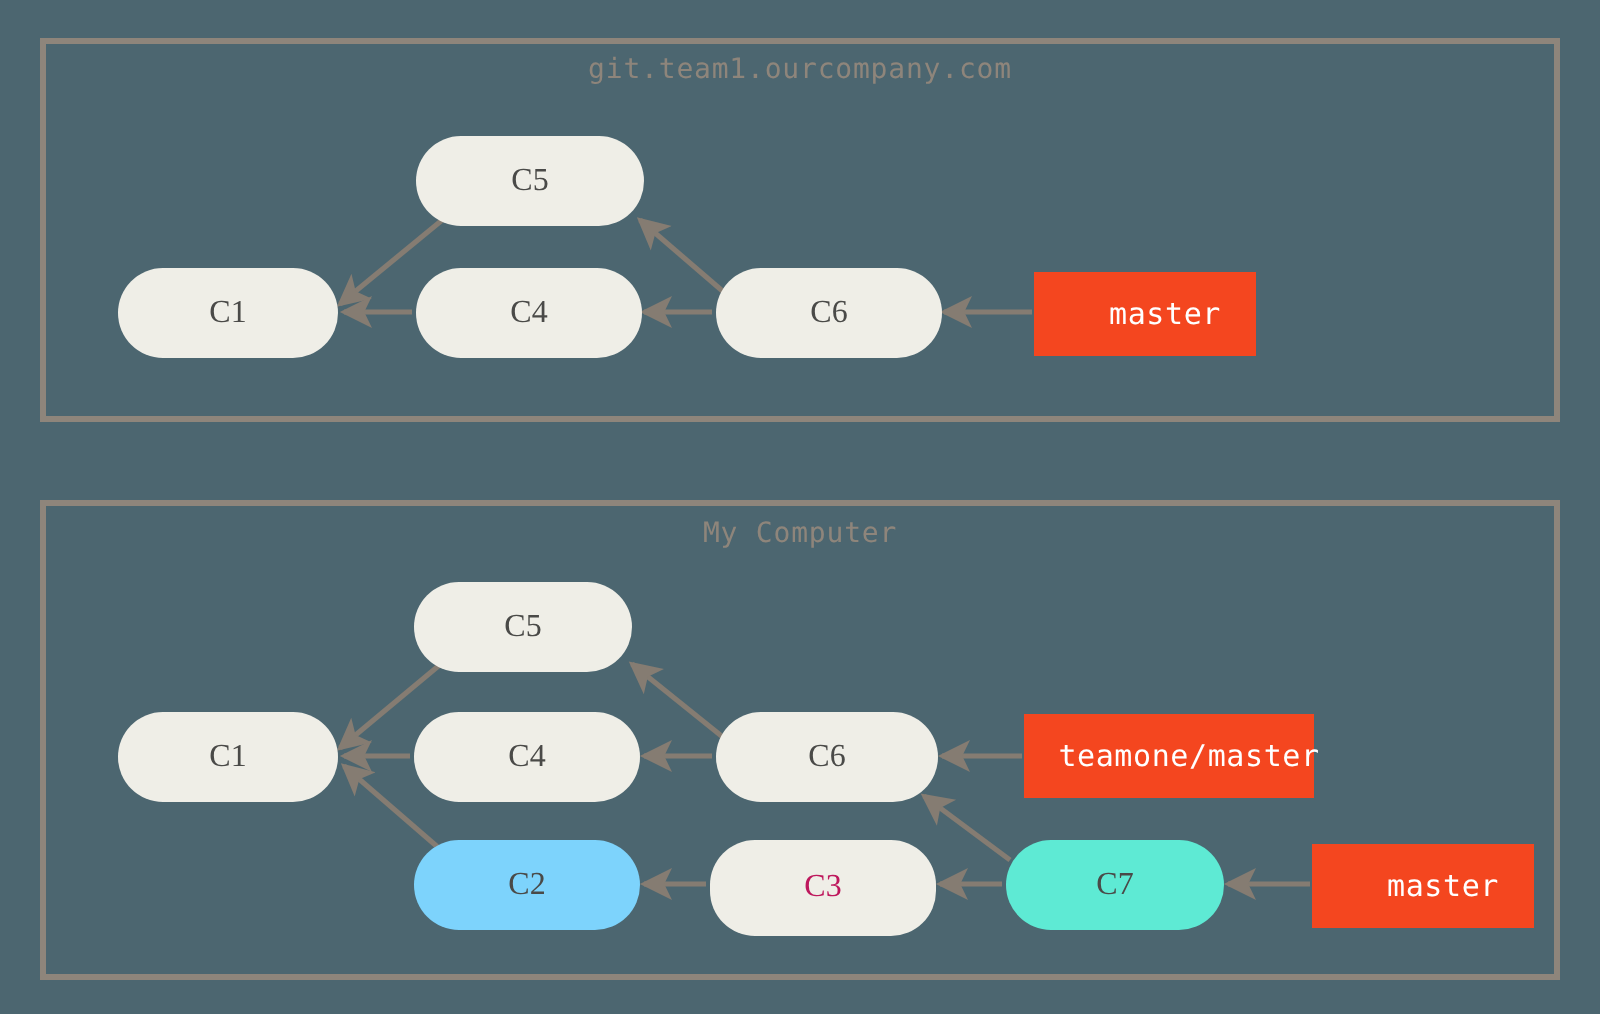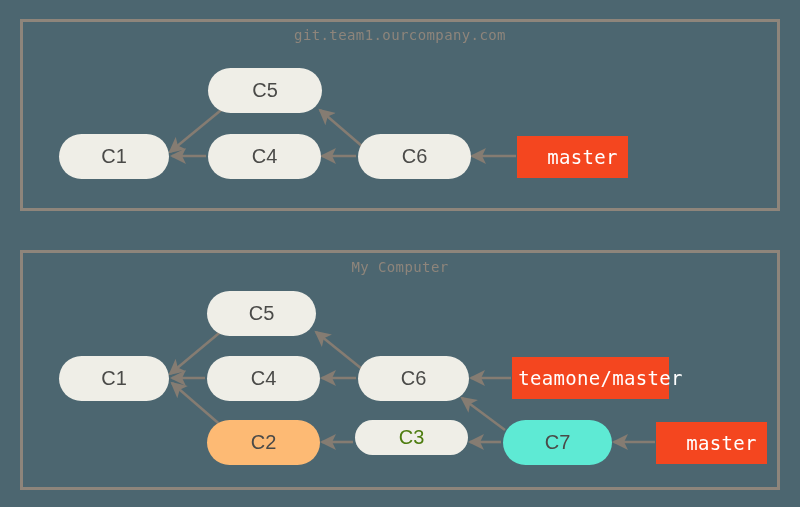--- a/index.html
+++ b/index.html
@@ -52,33 +52,33 @@
   #title-local  { top: 259px; left: 0; text-align: center; }
 
   .commit-node {
     position: absolute;
     background: #efeee7;
     border-radius: 22px;
     display: flex;
     align-items: center;
     justify-content: center;
     color: #4a4a48;
-    font-family: Liberation Sans, sans-serif;
-    font-size: 20px;
+    font-family: Liberation Serif, serif;
+    font-size: 16px;
     box-sizing: border-box;
   }
   .branch-label {
     position: absolute;
     background: #f4461f;
     display: flex;
     align-items: center;
     justify-content: center;
     color: #ffffff;
     font-family: "DejaVu Sans Mono", "Liberation Mono", monospace;
-    font-size: 19px;
+    font-size: 15px;
     letter-spacing: 0.3px;
     box-sizing: border-box;
     white-space: nowrap;
     padding-left: 20px;
   }
 </style>
 </head>
 <body>
 
 <div id="diagram-root">
@@ -132,36 +132,36 @@
       </div>
       <div class="commit-node" style="left: 59px; top: 356px; width: 110px; height: 45px; background: rgb(239, 238, 231); color: rgb(74, 74, 72); border-radius: 22.5px;">
         <span>C1</span>
       </div>
       <div class="commit-node" style="left: 207px; top: 356px; width: 113px; height: 45px; background: rgb(239, 238, 231); color: rgb(74, 74, 72); border-radius: 22.5px;">
         <span>C4</span>
       </div>
       <div class="commit-node" style="left: 358px; top: 356px; width: 111px; height: 45px; background: rgb(239, 238, 231); color: rgb(74, 74, 72); border-radius: 22.5px;">
         <span>C6</span>
       </div>
-      <div class="commit-node" style="left: 207px; top: 420px; width: 113px; height: 45px; background: #fdba74; color: rgb(74, 74, 72); border-radius: 22.5px; text-align: center;">
+      <div class="commit-node" style="left: 207px; top: 420px; width: 113px; height: 45px; background: #7dd3fc; color: rgb(74, 74, 72); border-radius: 22.5px; text-align: center;">
         <span>C2</span>
       </div>
-      <div class="commit-node" style="left: 355px; top: 420px; width: 113px; height: 35px; background: rgb(239, 238, 231); color: #4d7c0f; border-radius: 22.5px;">
+      <div class="commit-node" style="left: 355px; top: 420px; width: 113px; height: 48px; background: rgb(239, 238, 231); color: #be185d; border-radius: 22.5px;">
         <span>C3</span>
       </div>
       <div class="commit-node" style="left: 503px; top: 420px; width: 109px; height: 45px; background: #5eead4; color: rgb(74, 74, 72); border-radius: 22.5px;">
         <span>C7</span>
       </div>
     </div>
 
   <div id="branches-group">
       <div class="branch-label" style="left: 517px; top: 136px; width: 111px; height: 42px; background: rgb(244, 70, 31); color: rgb(255, 255, 255);">
         <span>master</span>
       </div>
-      <div class="branch-label" style="left: 512px; top: 357px; width: 157px; height: 42px; background: rgb(244, 70, 31); color: rgb(255, 255, 255);">
+      <div class="branch-label" style="left: 512px; top: 357px; width: 145px; height: 42px; background: rgb(244, 70, 31); color: rgb(255, 255, 255);">
         <span>teamone/master</span>
       </div>
       <div class="branch-label" style="left: 656px; top: 422px; width: 111px; height: 42px; background: rgb(244, 70, 31); color: rgb(255, 255, 255);">
         <span>master</span>
       </div>
     </div>
 
 </div>
 
 </body></html>

